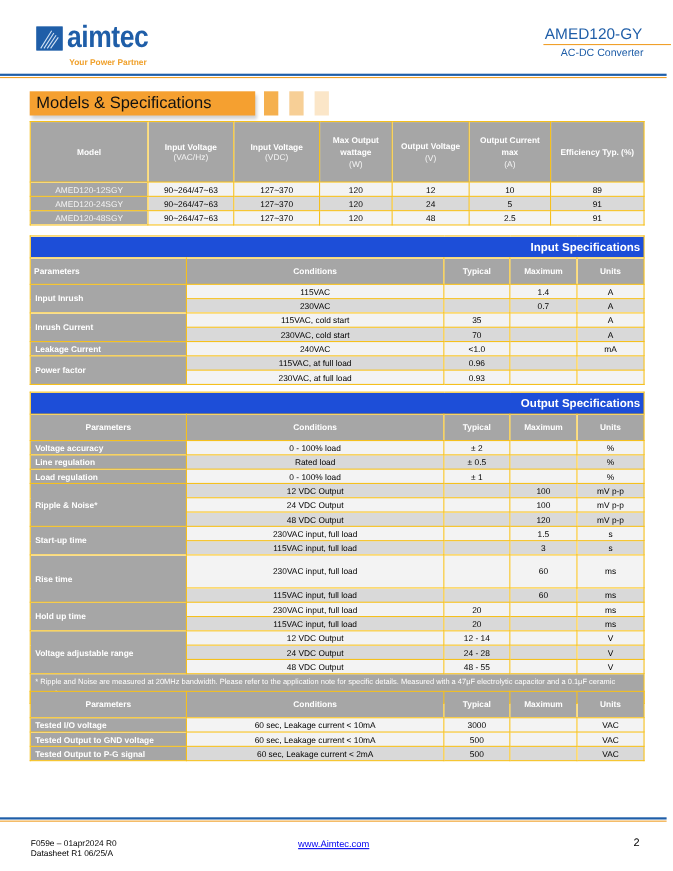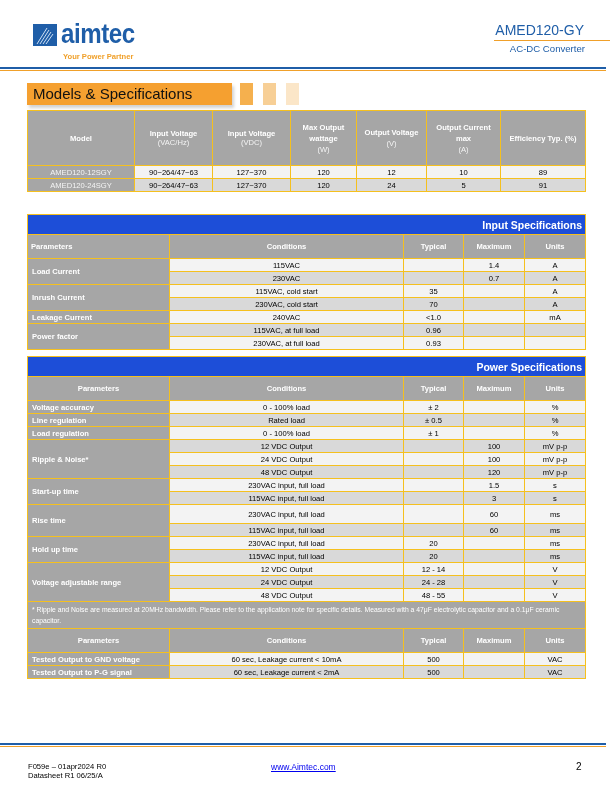--- a/index.html
+++ b/index.html
@@ -107,20 +107,29 @@
   </tr>
   <tr style="height:13px;" class="r2">
     <td class="model">AMED120-24SGY</td>
     <td>90~264/47~63</td>
         <td>127~370</td>
     <td>120</td>
         <td>24</td>
     <td>5</td>
         <td>91</td>
   </tr>
+  <tr style="height:13px;" class="r1">
+    <td class="model">AMED120-48SGY</td>
+    <td>90~264/47~63</td>
+        <td>127~370</td>
+    <td>120</td>
+        <td>48</td>
+    <td>2.5</td>
+        <td>91</td>
+  </tr>
 </tbody>
   </table>
 
 <table style="top:214px;">
   <colgroup>
       <col style="width:142px">
       <col style="width:234px">
       <col style="width:60px">
       <col style="width:61px">
       <col style="width:61px">
@@ -130,21 +139,21 @@
         <td class="sect" colspan="5">Input Specifications</td>
       </tr>
   <tr style="height:24px;">
     <td class="hd params-left">Parameters</td>
     <td class="hd">Conditions</td>
     <td class="hd">Typical</td>
     <td class="hd">Maximum</td>
     <td class="hd">Units</td>
   </tr>
   <tr style="height:13px;" class="r1">
-    <td class="param" rowspan="2">Load Current</td>
+    <td class="param" rowspan="2">Input Inrush</td>
     <td>115VAC</td>
         <td></td>
         <td>1.4</td>
         <td>A</td>
   </tr>
   <tr style="height:13px;" class="r2">
     <td>230VAC</td>
         <td></td>
         <td>0.7</td>
         <td>A</td>
@@ -188,21 +197,21 @@
 <table style="top:356px;">
   <colgroup>
       <col style="width:142px">
       <col style="width:234px">
       <col style="width:60px">
       <col style="width:61px">
       <col style="width:61px">
     </colgroup>
   <tbody>
       <tr style="height:20px;">
-        <td class="sect" colspan="5">Power Specifications</td>
+        <td class="sect" colspan="5">Output Specifications</td>
       </tr>
   <tr style="height:24px;">
     <td class="hd">Parameters</td>
     <td class="hd">Conditions</td>
     <td class="hd">Typical</td>
     <td class="hd">Maximum</td>
     <td class="hd">Units</td>
   </tr>
   <tr style="height:13px;" class="r1">
     <td class="param">Voltage accuracy</td>
@@ -250,21 +259,21 @@
         <td></td>
         <td>1.5</td>
         <td>s</td>
   </tr>
   <tr style="height:13px;" class="r2">
     <td>115VAC input, full load</td>
         <td></td>
         <td>3</td>
         <td>s</td>
   </tr>
-  <tr style="height:19px;padding-left:32px;" class="r1">
+  <tr style="height:30px;padding-left:32px;" class="r1">
     <td class="param" rowspan="2">Rise time</td>
     <td>230VAC input, full load</td>
         <td></td>
         <td>60</td>
         <td>ms</td>
   </tr>
   <tr style="height:13px;" class="r2">
     <td>115VAC input, full load</td>
         <td></td>
         <td>60</td>
@@ -316,20 +325,27 @@
       <col style="width:61px">
       <col style="width:61px">
     </colgroup>
   <tbody>
   <tr style="height:24px;">
     <td class="hd">Parameters</td>
     <td class="hd">Conditions</td>
     <td class="hd">Typical</td>
     <td class="hd">Maximum</td>
     <td class="hd">Units</td>
+  </tr>
+  <tr style="height:13px;" class="r1">
+    <td class="param">Tested I/O voltage</td>
+    <td>60 sec, Leakage current &lt; 10mA</td>
+        <td>3000</td>
+        <td></td>
+        <td>VAC</td>
   </tr>
   <tr style="height:13px;" class="r1">
     <td class="param">Tested Output to GND voltage</td>
     <td>60 sec, Leakage current &lt; 10mA</td>
         <td>500</td>
         <td></td>
         <td>VAC</td>
   </tr>
   <tr style="height:13px;" class="r2">
     <td class="param">Tested Output to P-G signal</td>

